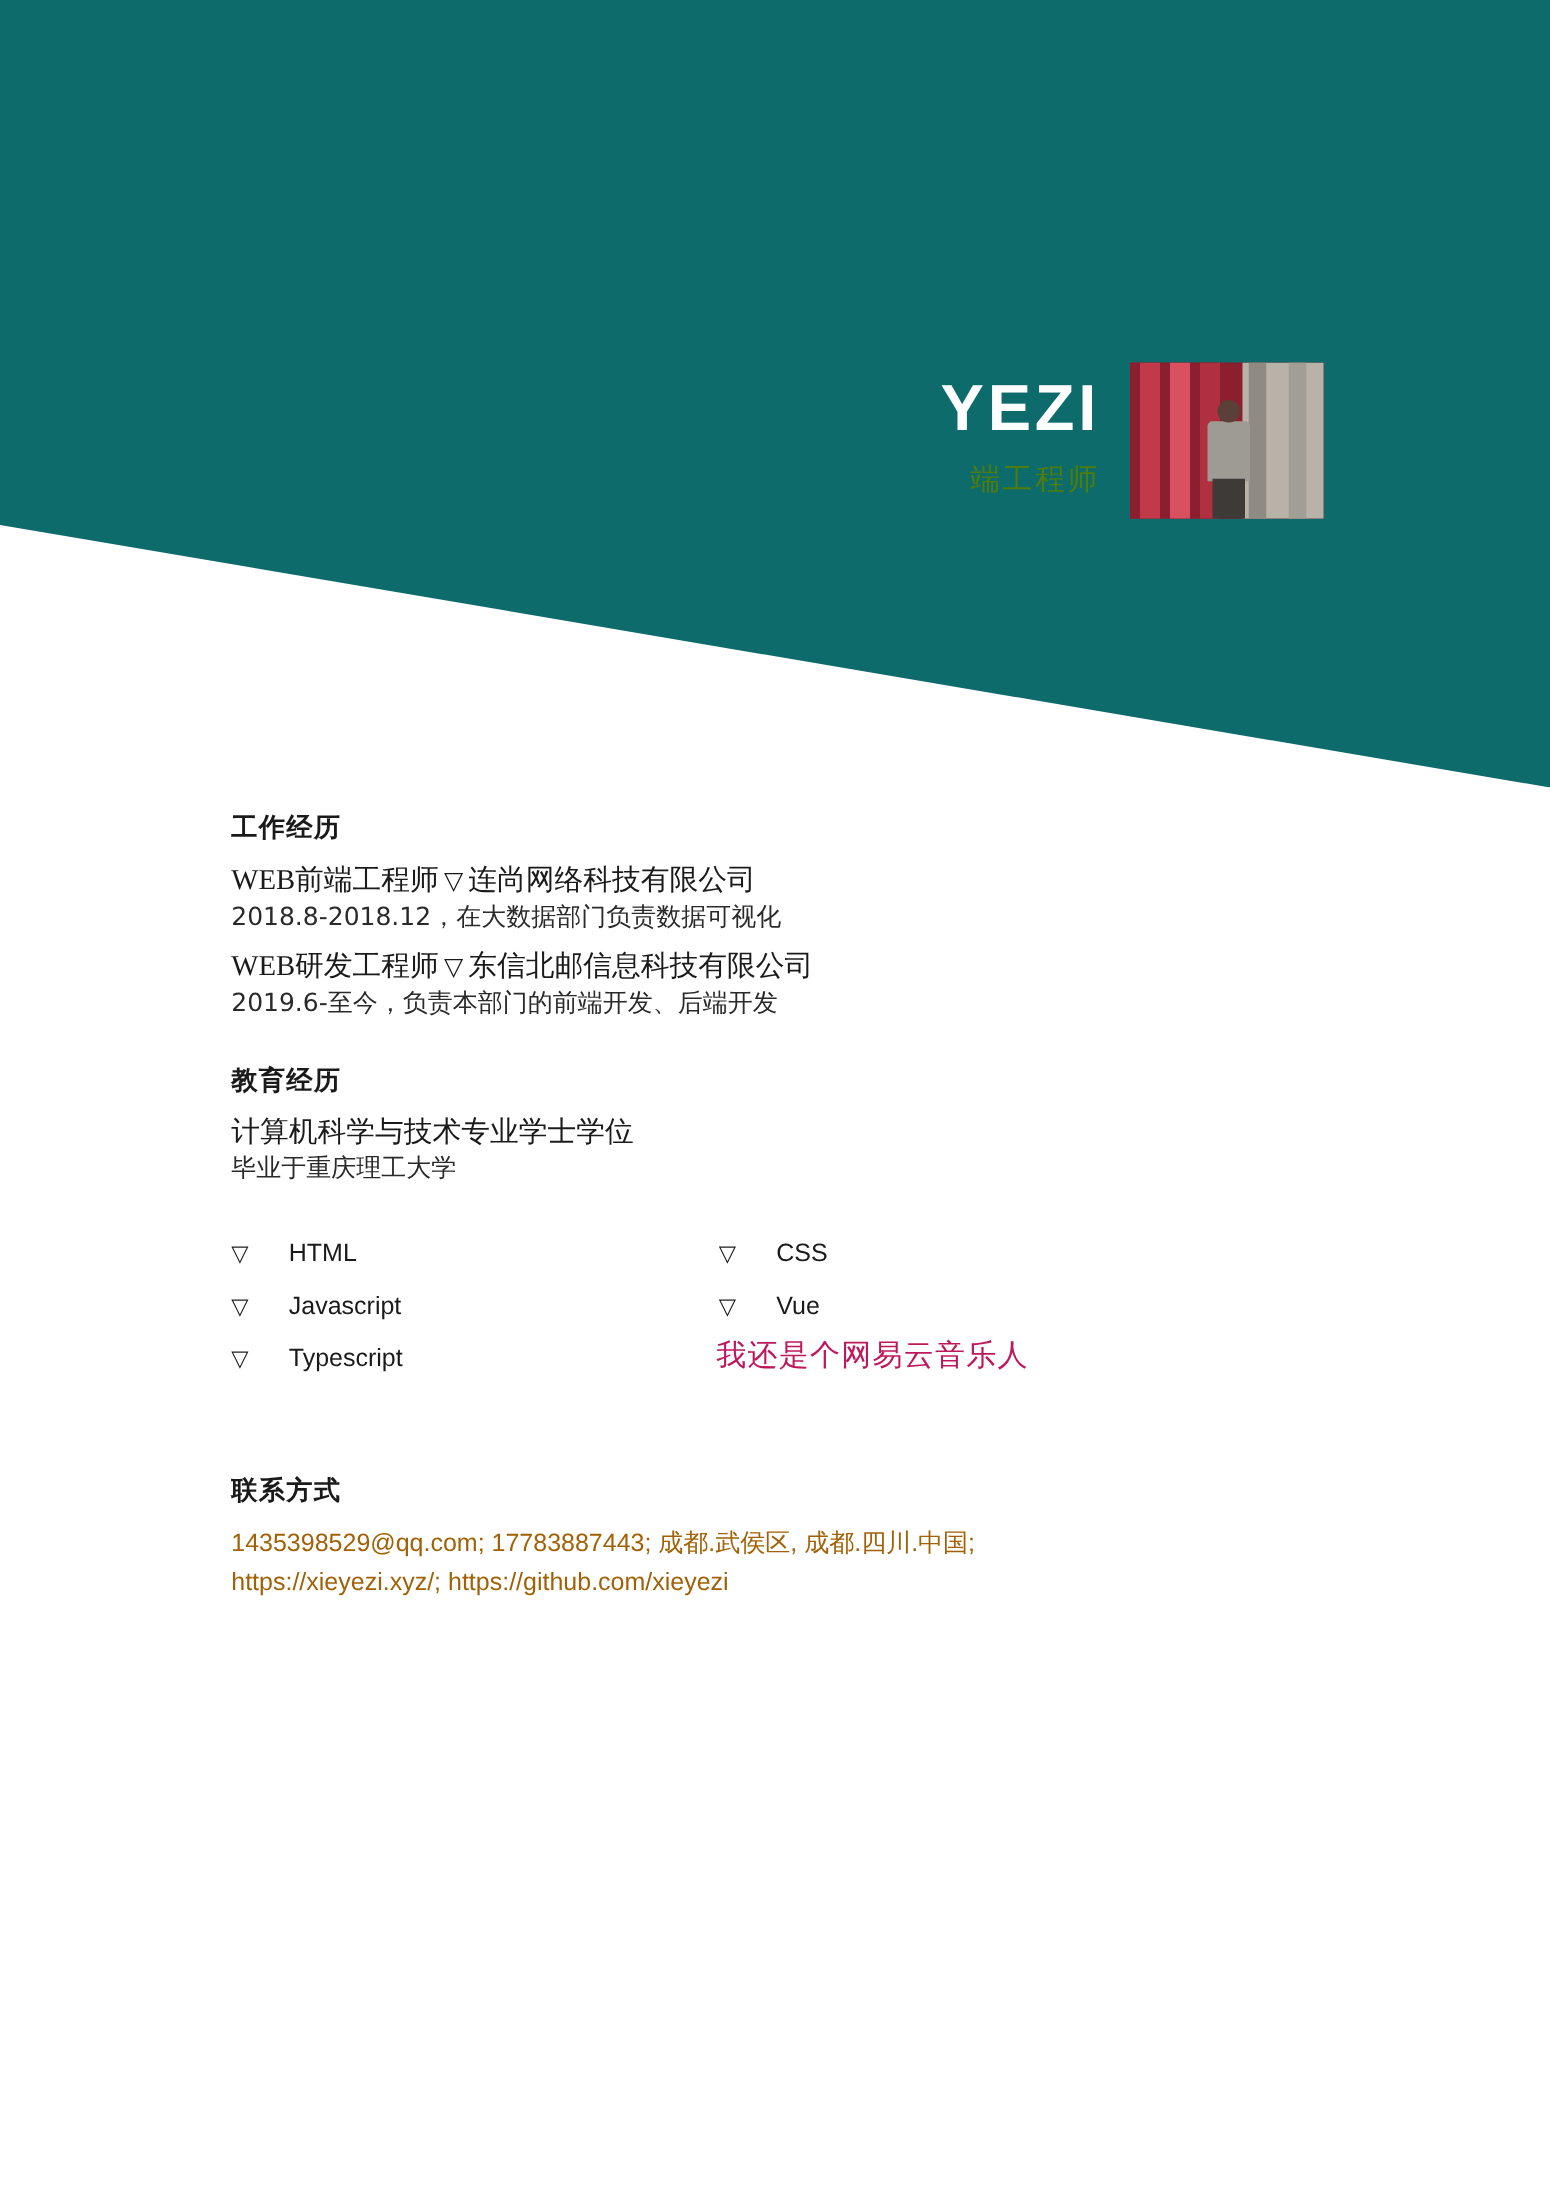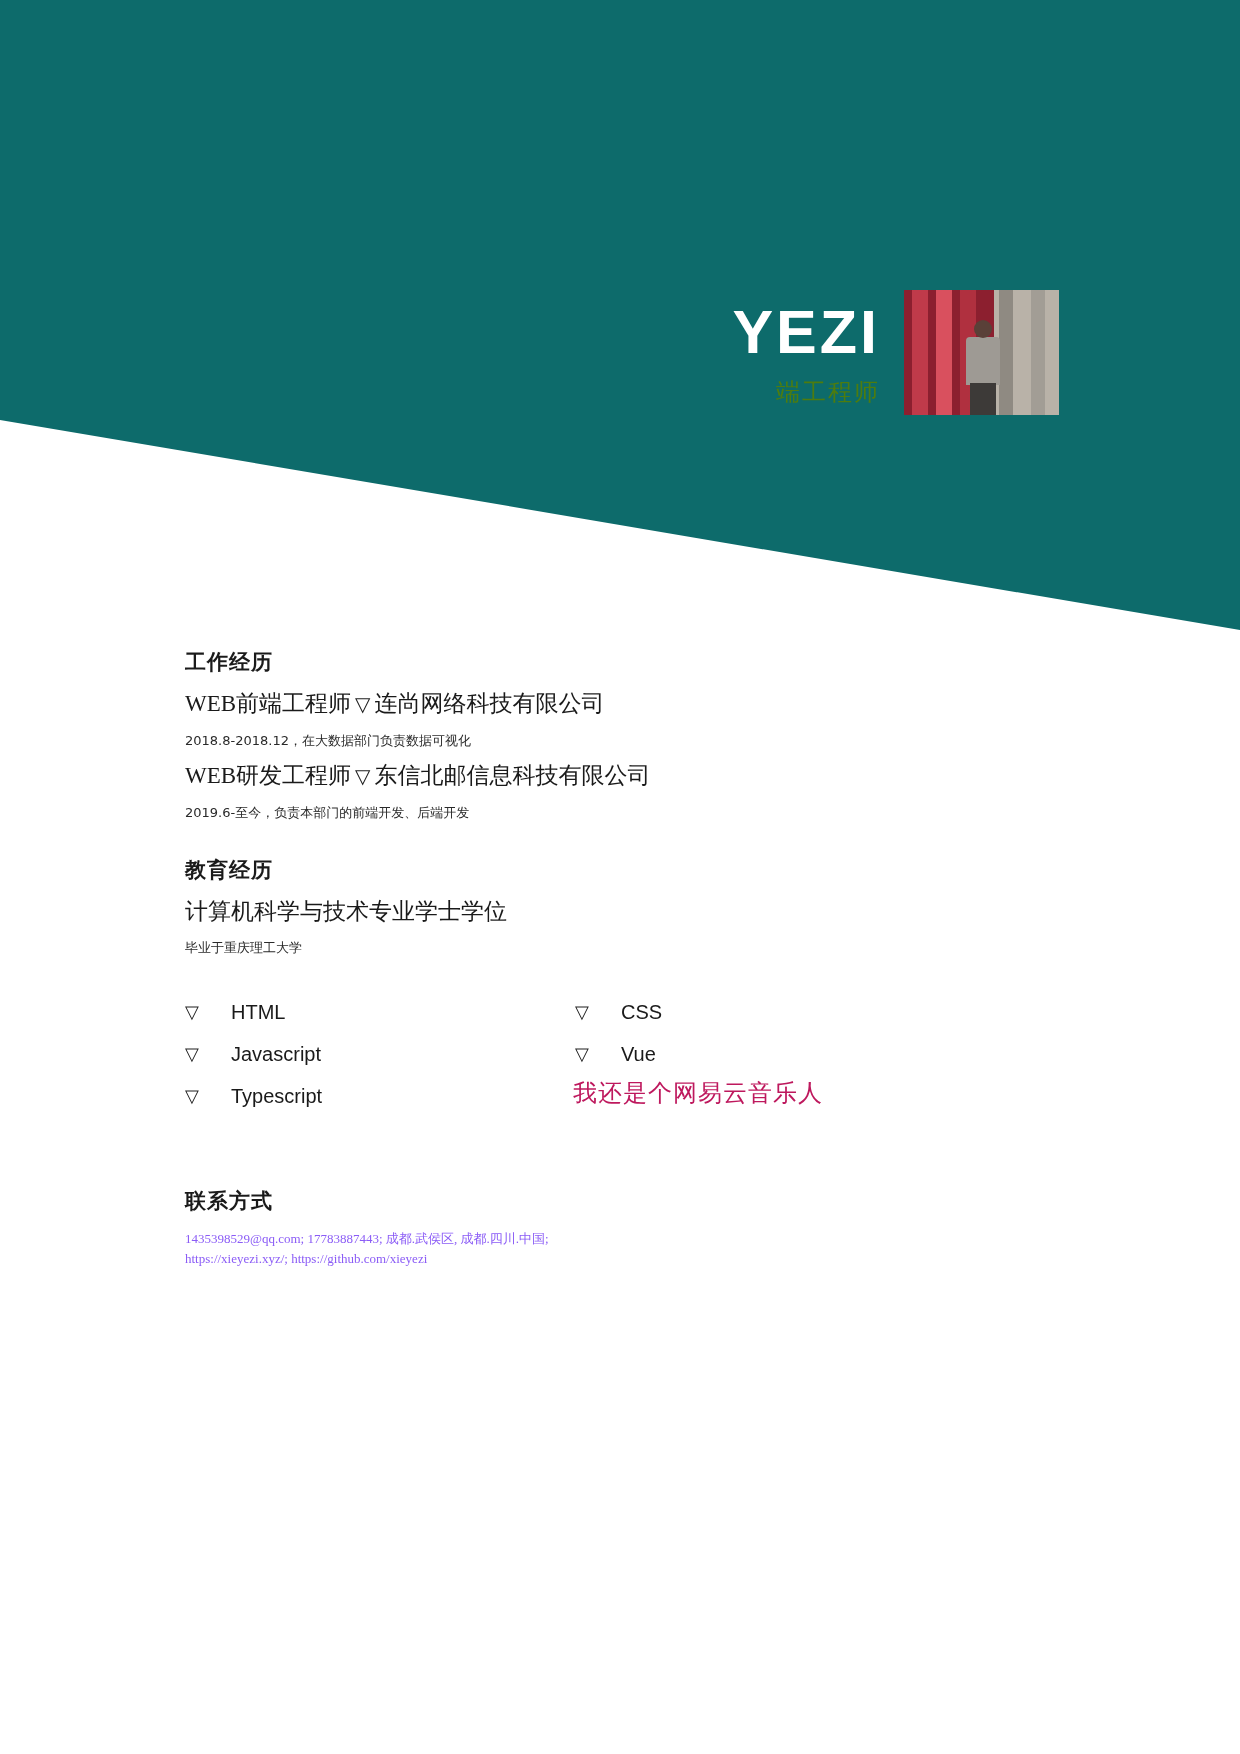--- a/index.html
+++ b/index.html
@@ -38,21 +38,21 @@
     justify-content: flex-start;
   }
   .name-block {
     text-align: right;
     padding-right: 24px;
     padding-top: 10px;
     width: 240px;
   }
   .name {
     color: #ffffff;
-    font-size: 61px;
+    font-size: 52px;
     font-weight: bold;
     letter-spacing: 3px;
     line-height: 1.05;
     font-family: "Liberation Sans", sans-serif;
   }
   .role {
     color: #4d7c0f;
     font-size: 24px;
     margin-top: 12px;
     letter-spacing: 2px;
@@ -154,23 +154,23 @@
     color: #1a1a1a;
     line-height: 1.25;
     font-family: Liberation Serif, serif;
     font-weight: normal;
   }
   .entry-title .tri {
     font-size: 20px;
     padding: 0 4px;
   }
   .entry-sub {
-    font-size: 13px;
+    font-size: 20px;
     color: #2a2a2a;
-    margin-top: 13px;
+    margin-top: 1px;
     font-family: "DejaVu Sans", sans-serif;
   }
 
   
   .skills-wrap {
     position: relative;
     margin-top: 6px;
   }
   .skills-grid {
     display: grid;
@@ -199,24 +199,24 @@
     color: #be185d;
     font-family: "DejaVu Sans", sans-serif;
     letter-spacing: 1px;
   }
 
   
   .contact {
     margin-top: 70px;
   }
   .contact-line {
-    font-size: 13px;
-    color: #8b5cf6;
+    font-size: 20px;
+    color: #a16207;
     line-height: 1.55;
-    font-family: Liberation Serif, serif;
+    font-family: Liberation Sans, sans-serif;
   }
 </style>
 </head>
 <body>
 
 <div class="banner"></div>
 
 <div class="header">
   <div class="name-block">
     <div class="name">YEZI</div>

